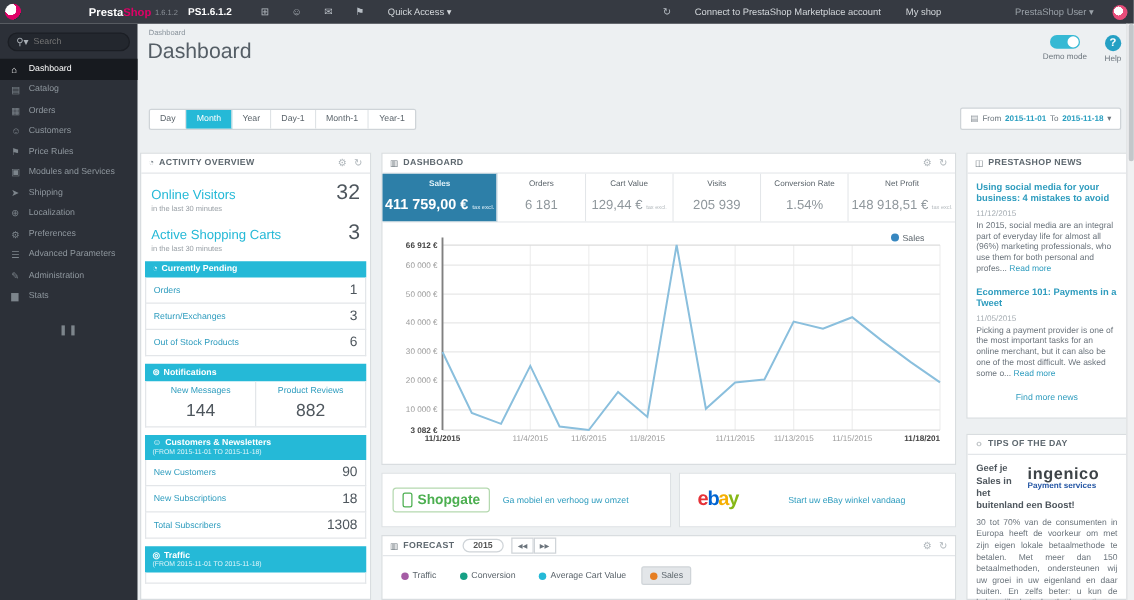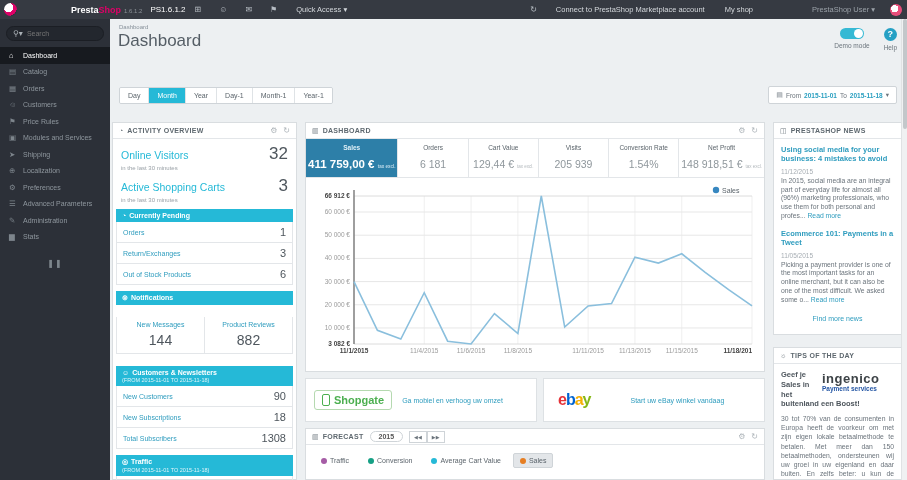--- a/index.html
+++ b/index.html
@@ -4,21 +4,21 @@
 <style>
   * { margin:0; padding:0; box-sizing:border-box; }
   html,body { width:907px; height:480px; overflow:hidden; font-family:"Liberation Sans", sans-serif; background:#edf0f2; }
 
   
   #topbar { position:absolute; left:0; top:0; width:907px; height:19px; background:#363a42; color:#cfd3d8; display:flex; align-items:center; font-size:7.5px; z-index:30; }
   #topbar .logo { width:13px; height:13px; border-radius:50%; background:radial-gradient(circle at 35% 35%, #fff 0 38%, #df0067 39% 70%, #2d3139 71%); margin:0 6px 0 4px; }
   .brand { font-size:9px; font-weight:bold; color:#fff;padding-left:48px; }
   .brand .pink { color:#df0067; }
   .brand-ver { font-size:6px; color:#8b9198; margin:2px 8px 0 3px; }
-  .ps-ver { font-size:8px; font-weight:normal; color:#fff; }
+  .ps-ver { font-size:8px; font-weight:bold; color:#fff; margin-right:14px; }
   .tb-ico { color:#b7bdc4; font-size:8px; margin:0 9px; }
   .tb-link { color:#d4d8dc; margin:0 10px; white-space:nowrap; }
   #topbar .right { margin-left:auto; display:flex; align-items:center; }
   .tb-user { color:#9aa1a8;padding-left:39px; }
   .avatar { width:12px; height:12px; border-radius:50%; background:radial-gradient(circle at 40% 40%, #fff 0 35%, #e84d7a 36% 75%, #3a3e46 76%); margin:0 5px; }
 
   
   #sidebar { position:absolute; left:0; top:19px; width:110px; height:461px; background:#2c3038; z-index:20; }
   #search-box { margin:7px 6px 6px 6px; height:15px; background:#23272e; border:1px solid #1b1e24; border-radius:9px; display:flex; align-items:center; padding:0 6px; color:#8b9298; font-size:7px; }
   #search-box .mag { margin-right:4px; font-size:8px; color:#aab0b6; }
@@ -60,21 +60,21 @@
   .bs-row { display:flex; align-items:baseline; }
   .bs-label { color:#25b9d7; font-size:10.5px; }
   .bs-value { margin-left:auto; font-size:17px; color:#4e565d; }
   .bs-sub { font-size:6px; color:#9aa1a7; margin-top:1px; }
   .blue-banner { margin:6px 3px 0 3px; background:#25b9d7; color:#fff; padding:3px 6px; font-size:7px; font-weight:bold; }
   .blue-banner .sub2 { font-weight:normal; font-size:5.5px; opacity:.85; }
   .bb-ico { margin-right:3px; font-size:7px; }
   .lrow { margin:0 3px; border:1px solid #e3e6e9; border-top:none; display:flex; align-items:center; padding:4px 6px; }
   .lrow .llab { color:#2e9cbe; font-size:7px; }
   .lrow .lval { margin-left:auto; color:#4e565d; font-size:11px; }
-  .two-col { margin:12px 3px; border:1px solid #e3e6e9; border-top:none; display:flex; }
+  .two-col { margin:0 3px; border:1px solid #e3e6e9; border-top:none; display:flex; }
   .tc-cell { flex:1; text-align:center; padding:4px 2px 5px 2px; }
   .tc-cell + .tc-cell { border-left:1px solid #e3e6e9; }
   .tc-lab { color:#2e9cbe; font-size:7px; }
   .tc-val { color:#4e565d; font-size:14px; margin-top:4px; }
 
   
   #col2 { left:305px; top:122px; width:460px; height:250px; }
   #kpi-row { display:flex; border-bottom:1px solid #e3e6e9; }
   .kpi { flex:1; text-align:center; padding:5px 2px 7px 2px; border-right:1px solid #e3e6e9; background:#fff; cursor:pointer; }
   .kpi:last-child { border-right:none; }

